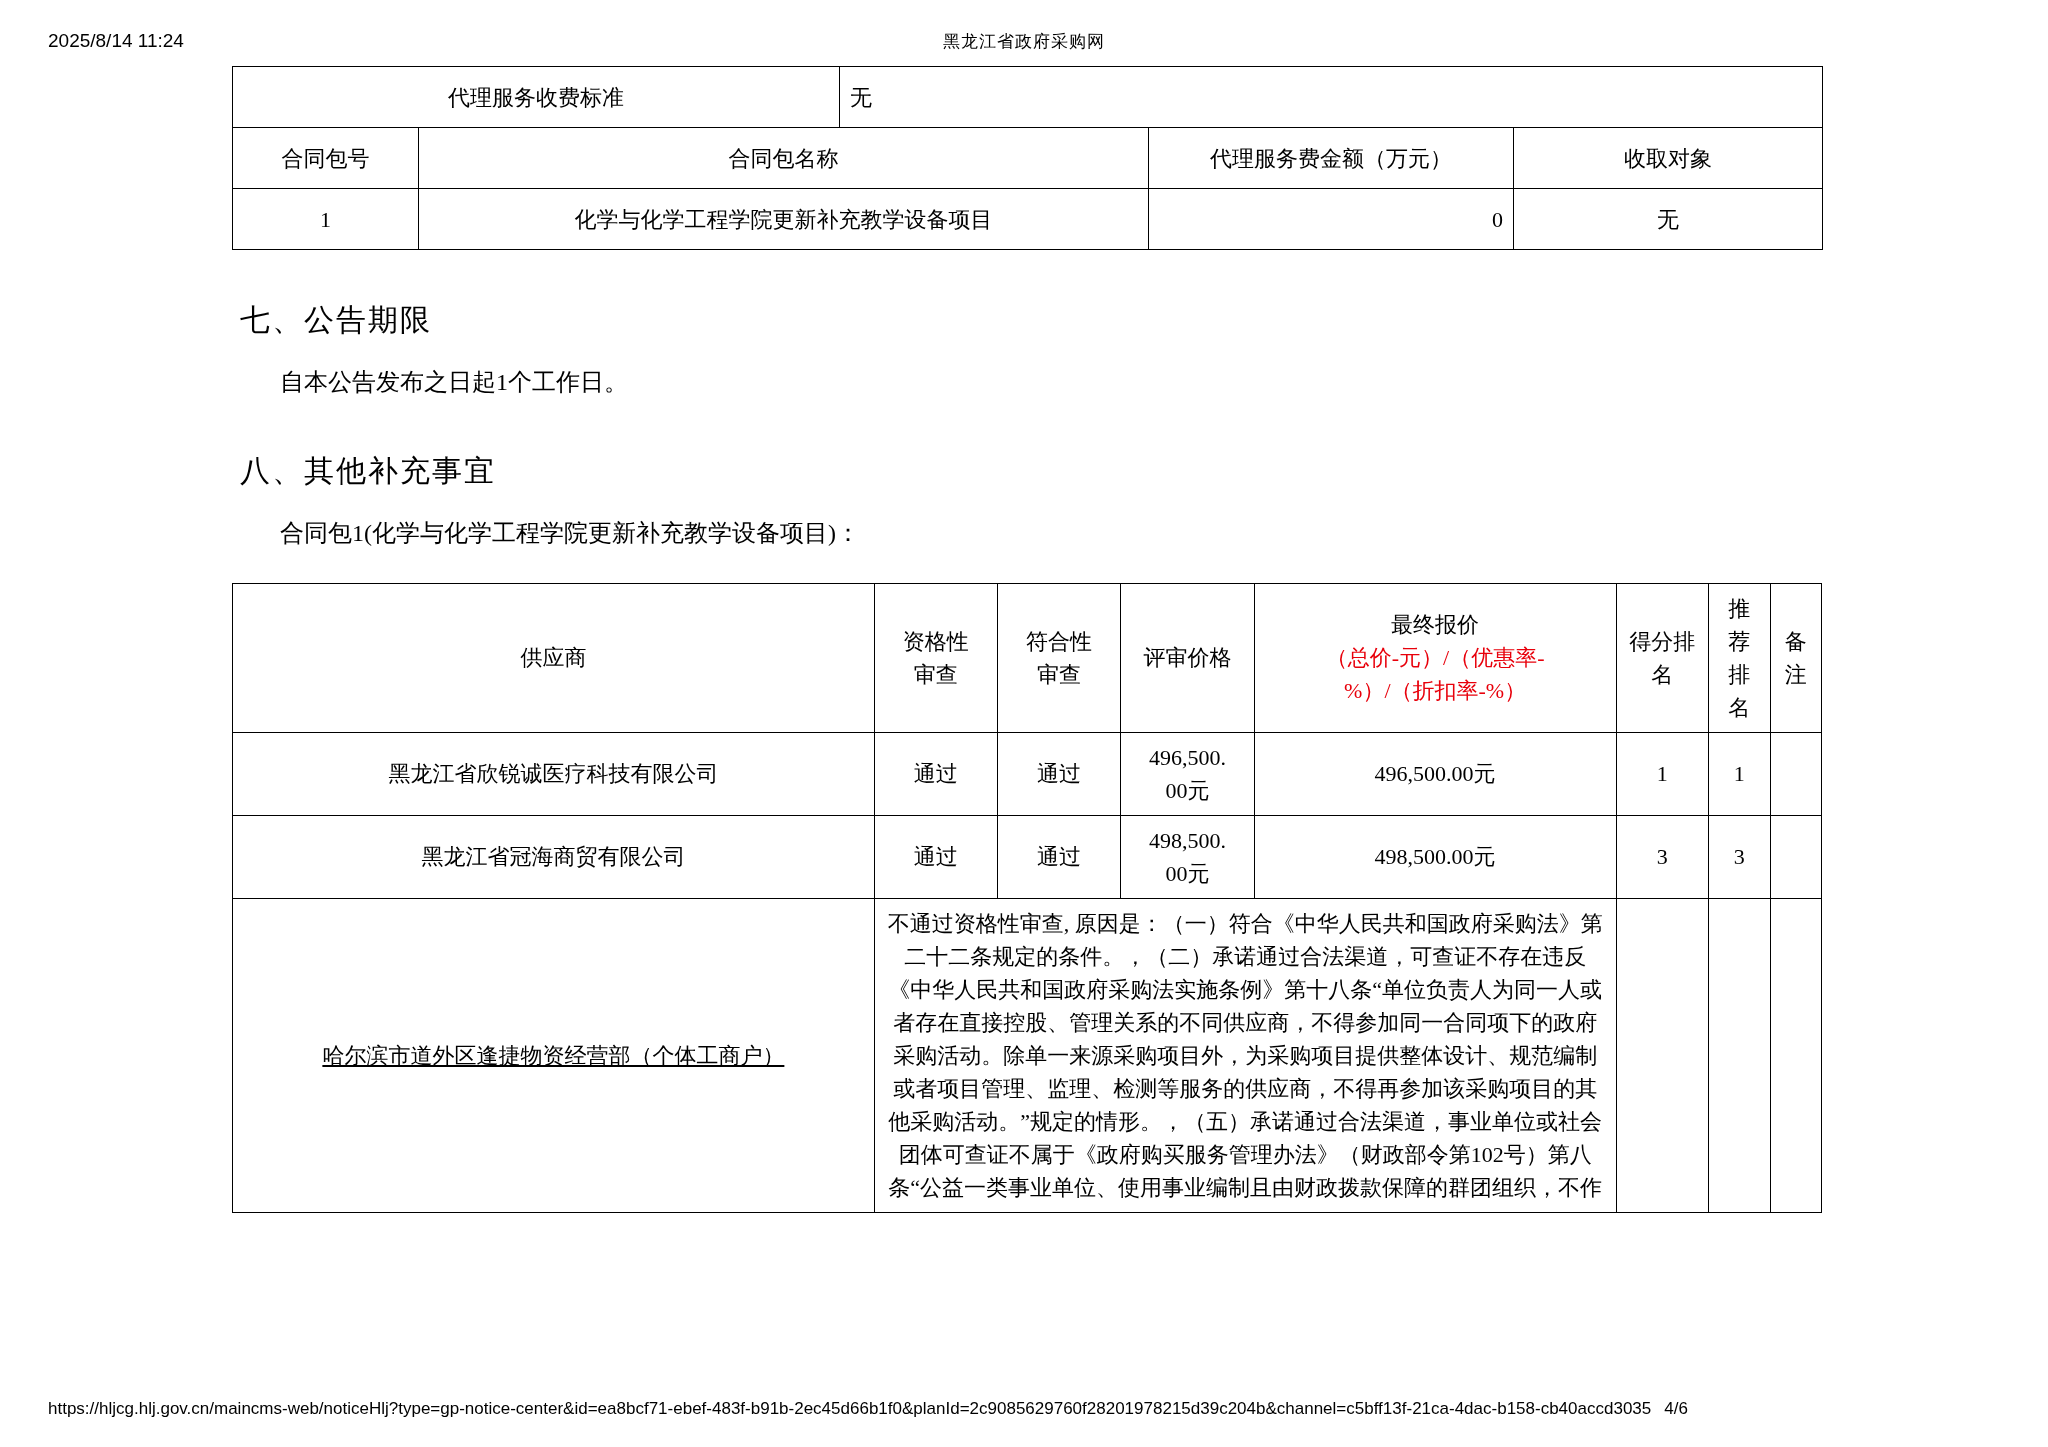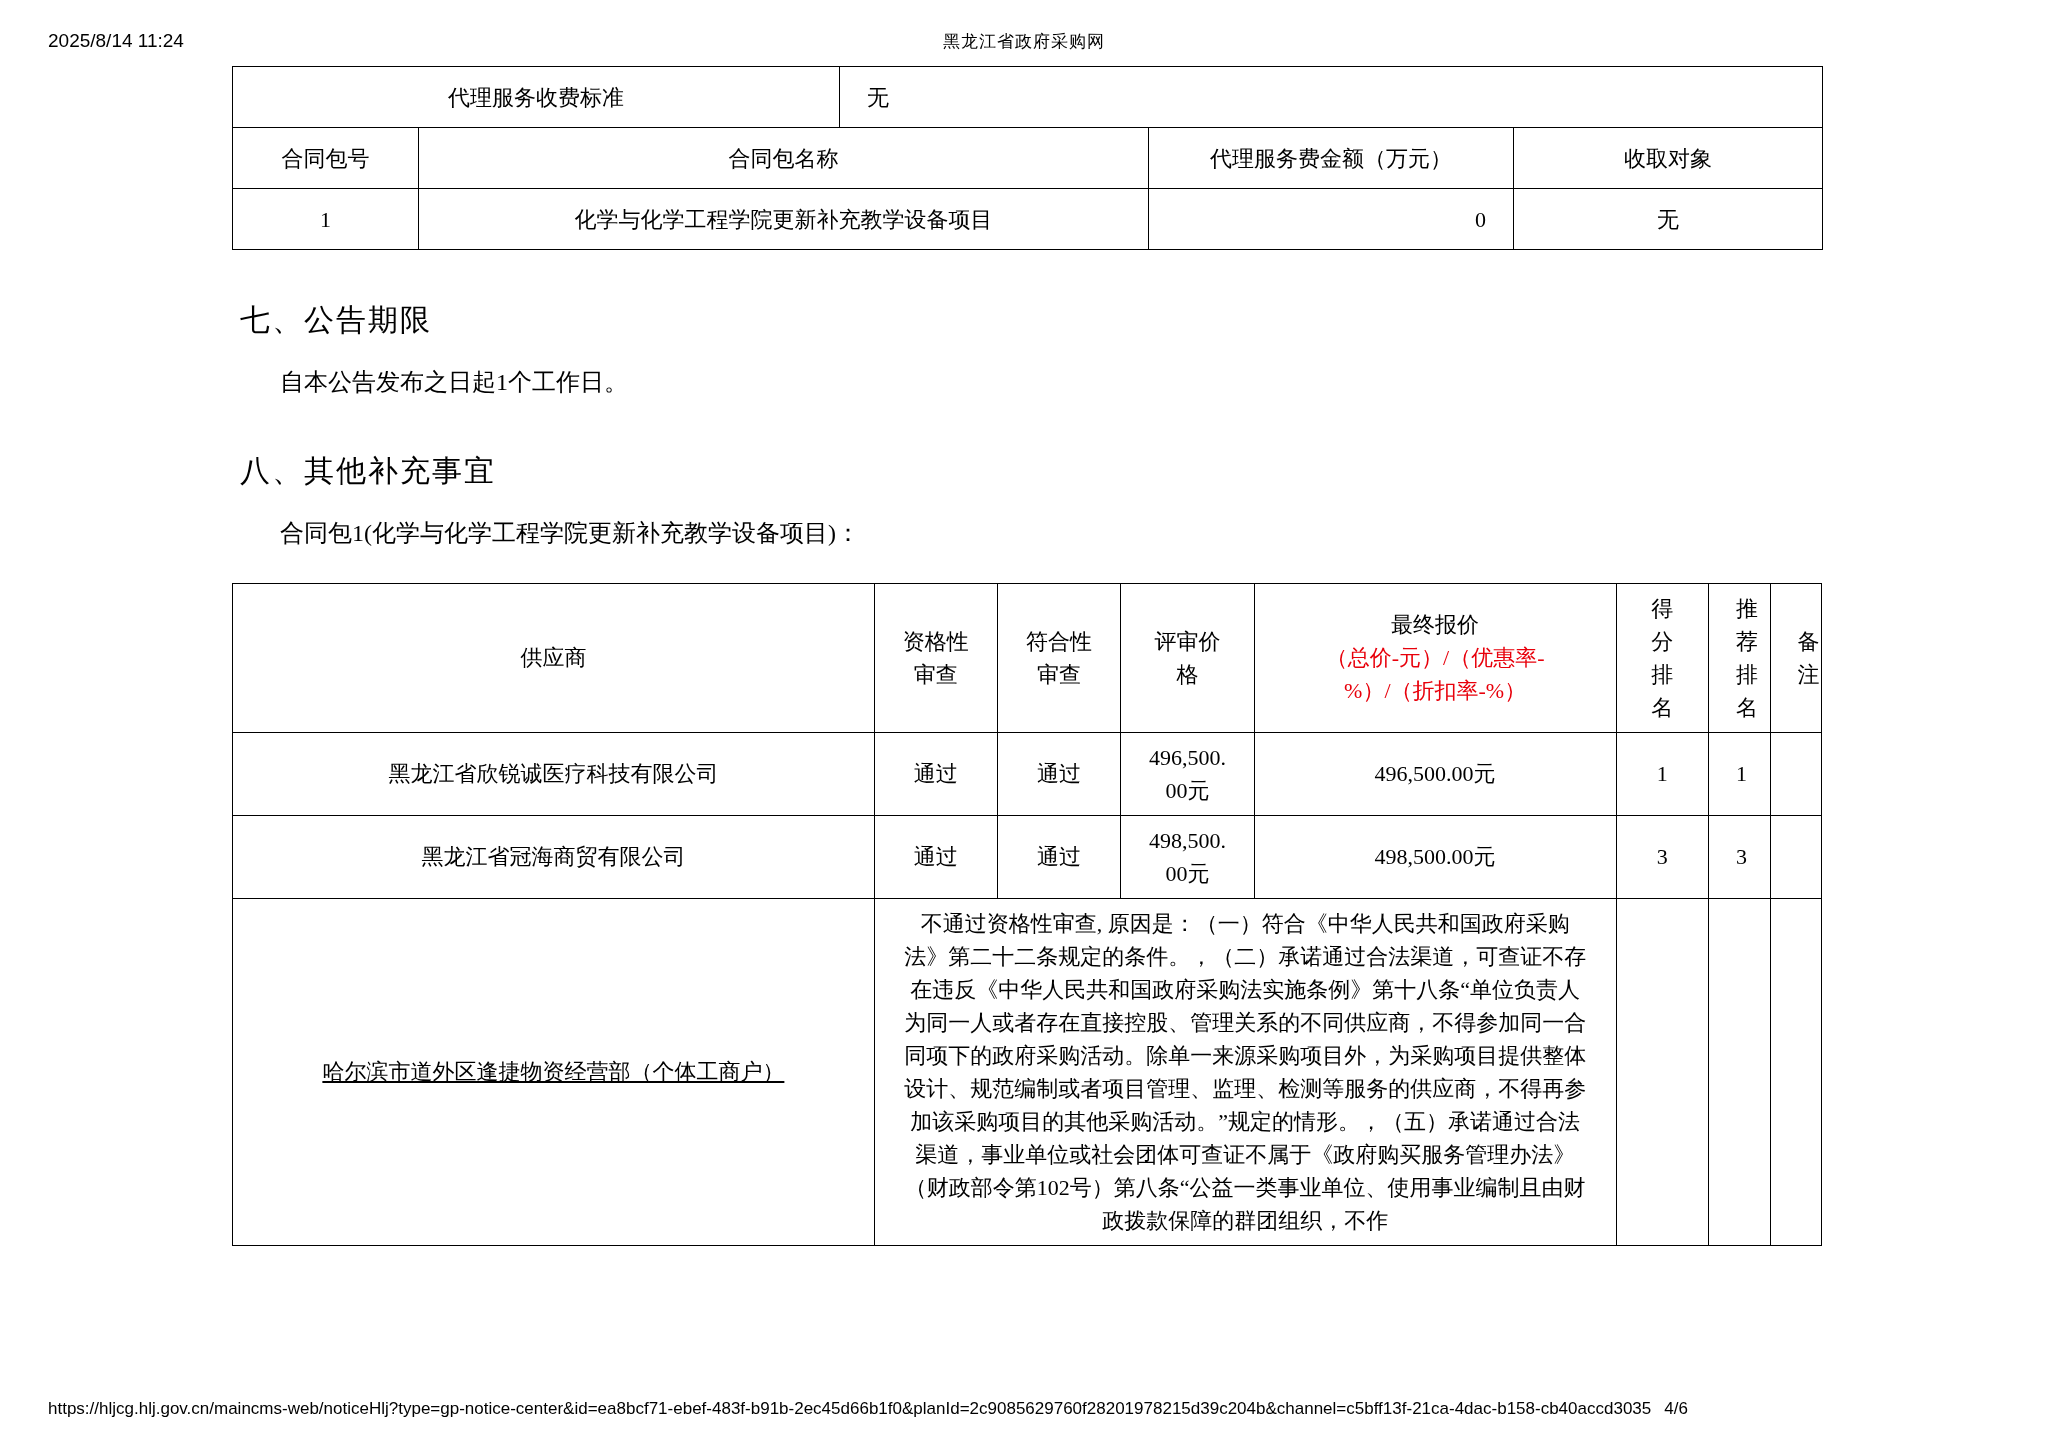--- a/index.html
+++ b/index.html
@@ -81,21 +81,21 @@
   }
   table.doc {
     border-collapse: collapse;
     width: 1590px;
     table-layout: fixed;
   }
   table.doc td, table.doc th {
     border: 1px solid #000;
     font-size: 22px;
     font-weight: normal;
-    padding: 8px 27px;
+    padding: 8px 10px;
     vertical-align: middle;
     line-height: 1.5;
   }
   .c { text-align: center; }
   .r { text-align: right; }
   
   .fee-table td { height: 44px; }
   .fee-label { text-align: center; }
   .fee-value { text-align: left; padding-left: 18px; }
 

